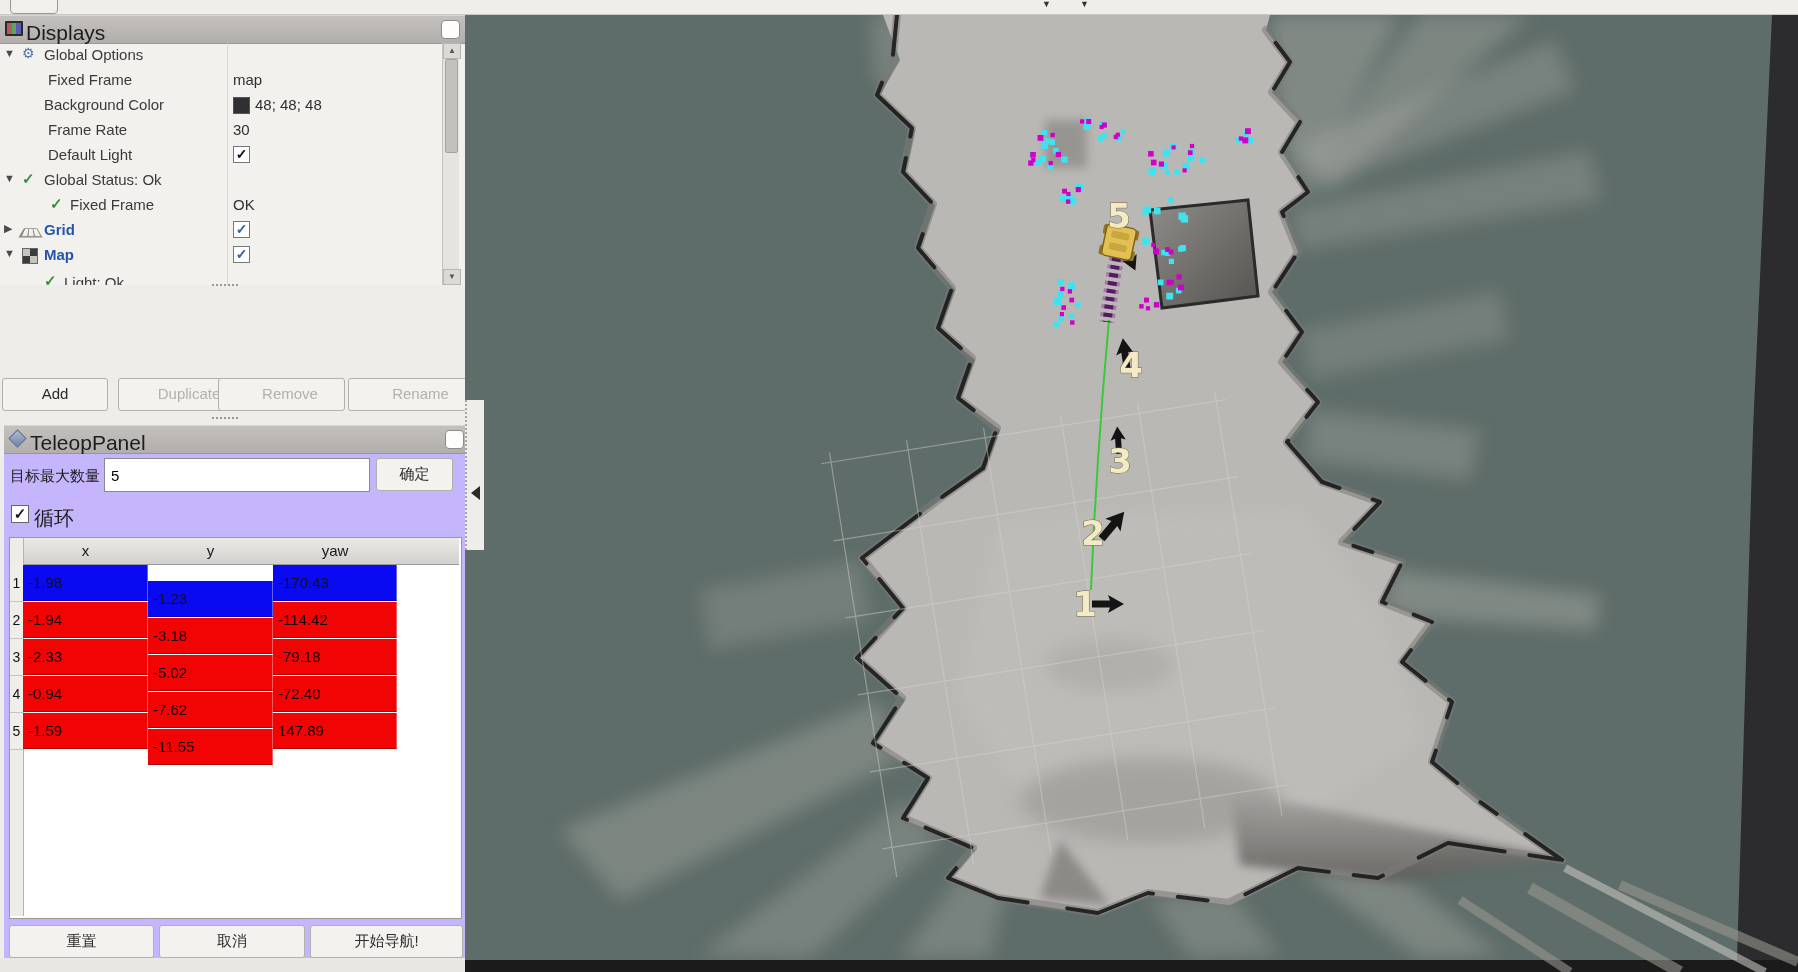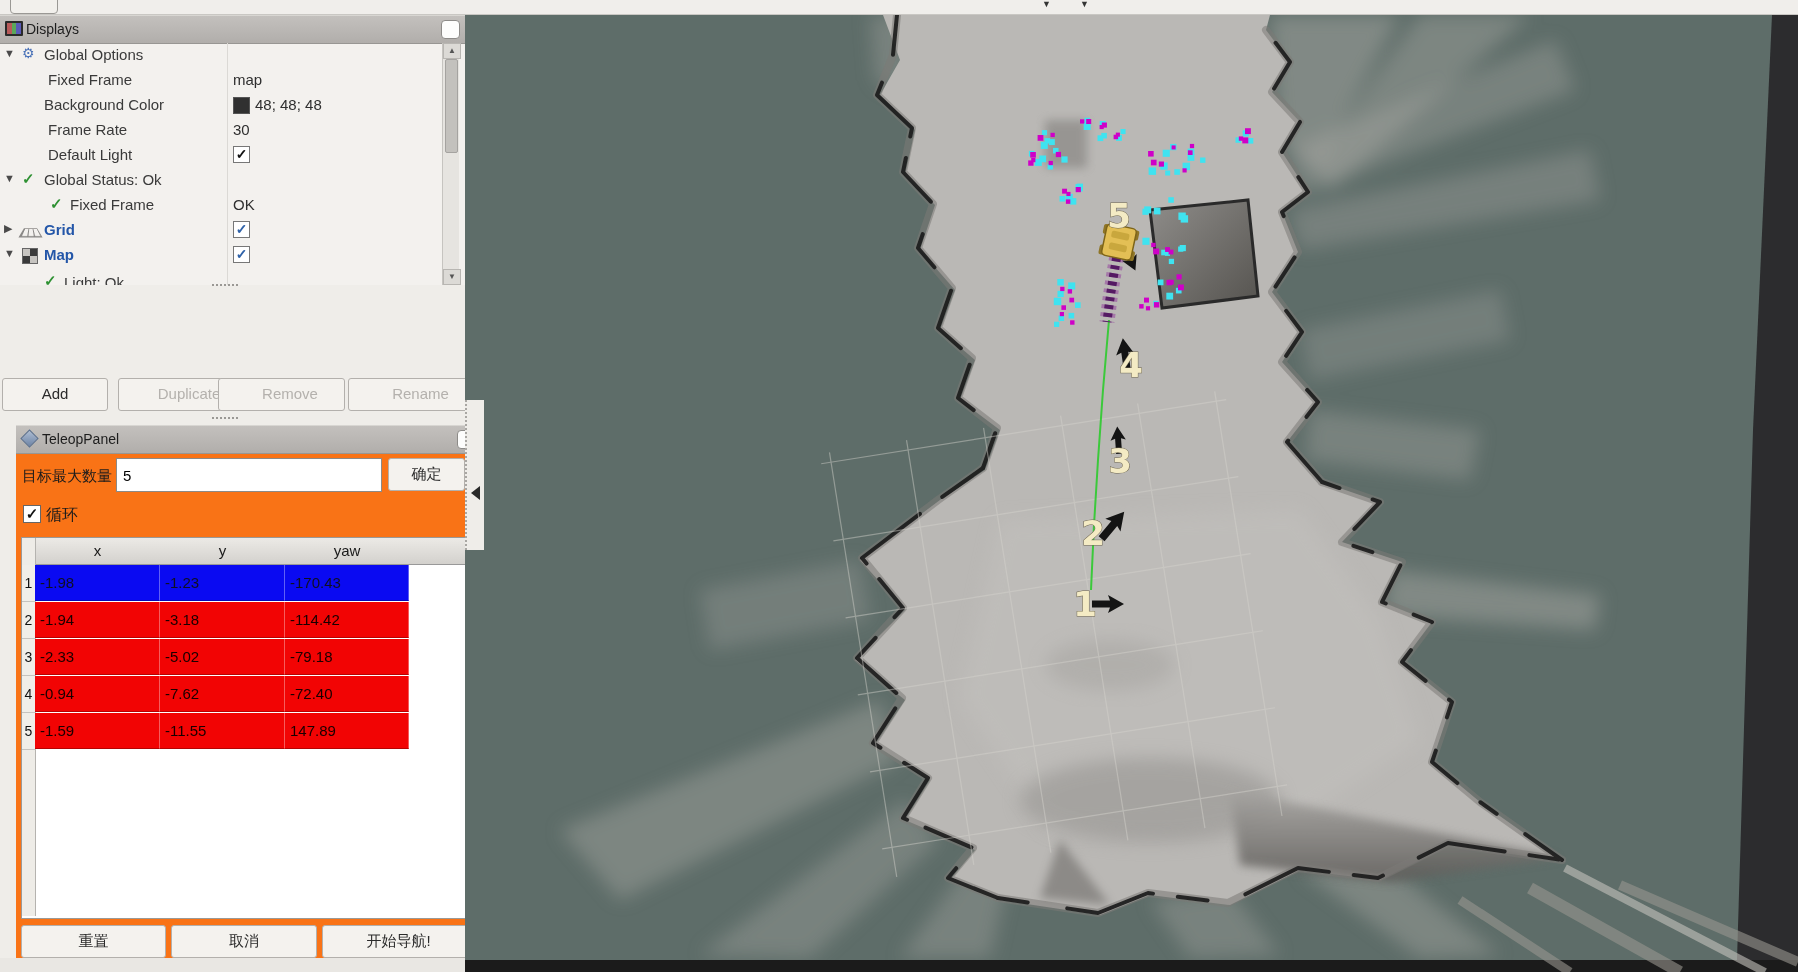--- a/index.html
+++ b/index.html
@@ -5,21 +5,21 @@
   html,body{margin:0;padding:0;width:1798px;height:972px;overflow:hidden;
     font-family:"Liberation Sans",sans-serif;background:#efede9;}
   .abs{position:absolute;}
   
   #toolbar{left:0;top:0;width:1798px;height:14px;background:#f0eeeb;border-bottom:1px solid #c9c7c3;}
   #toolbar .partbtn{position:absolute;left:10px;top:-10px;width:46px;height:22px;border:1px solid #9a9894;border-radius:4px;background:#f2f0ec;}
   #toolbar .dd{position:absolute;top:-1px;font-size:9px;color:#333;}
   
   .phead{position:absolute;left:0;width:465px;height:27px;background:linear-gradient(#c3c0bd,#b1aeab);
     border-top:1px solid #d8d6d2;border-bottom:1px solid #989693;}
-  .phead .ptitle{position:absolute;left:26px;top:5px;font-size:14px;color:#1d1d1d;}
+  .phead .ptitle{position:absolute;left:26px;top:5px;font-size:21px;color:#1d1d1d;}
   .floatbtn{position:absolute;left:441px;top:4px;width:17px;height:17px;background:#fdfdfc;border:1px solid #8d8b88;border-radius:4px;}
   .btn{position:absolute;height:31px;background:#f4f2ee;border:1px solid #b3b0ac;border-radius:3px;
     font-size:15px;color:#2b2b2b;text-align:center;line-height:29px;}
   .btn.disabled{color:#b4b1ad;padding-left:17px;}
   .dots{position:absolute;width:26px;height:4px;border-top:2px dotted #9a9894;}
   
   #displays{left:0;top:15px;width:465px;height:270px;background:#f3f1ee;}
   #tree{position:absolute;left:0;top:28px;width:441px;height:242px;overflow:hidden;}
   #tree .vsep{position:absolute;left:227px;top:0;width:1px;height:242px;background:#dbd9d5;}
   .trow{position:absolute;left:0;width:441px;height:25px;font-size:15px;color:#3a3a3a;}
@@ -42,41 +42,41 @@
     background:linear-gradient(90deg,#b85a5a 0 33%,#5aa85a 33% 66%,#5a5ab8 66%);}
   .monitor:after{content:"";position:absolute;left:3px;top:11px;width:8px;height:2px;background:#2a2a2a;}
   .diamond{position:absolute;left:7px;top:6px;width:11px;height:11px;transform:rotate(45deg);
     background:linear-gradient(135deg,#aebdd2,#6d84a6);border:1px solid #5a708f;}
   
   #sbar{position:absolute;left:442px;top:28px;width:16px;height:242px;background:#e6e4e0;border-left:1px solid #c6c4c0;}
   #sbar .ar{position:absolute;left:0;width:16px;height:14px;font-size:8px;text-align:center;line-height:14px;color:#555;
     background:#dcdad6;border:1px solid #b8b6b2;}
   #sbar .thumb{position:absolute;left:2px;top:16px;width:11px;height:92px;background:#c3c1bd;border:1px solid #a5a3a0;border-radius:2px;}
   
-  #teleop{left:16px;top:425px;width:465px;height:533px;background:#f97316;}
+  #teleop{left:4px;top:425px;width:465px;height:533px;background:#c4b5fd;}
   #maxlabel{position:absolute;left:6px;top:42px;font-size:15px;color:#1c1c1c;}
   #maxinput{position:absolute;left:100px;top:33px;width:252px;height:32px;border:1px solid #8c8a87;background:#fff;
     font-size:15px;padding:0 6px;font-family:"Liberation Sans",sans-serif;}
   #confirm{left:372px;top:33px;width:75px;}
   #loopchk{position:absolute;left:7px;top:80px;width:16px;height:16px;background:#fff;border:1px solid #666;
     font-size:15px;line-height:15px;text-align:center;font-weight:bold;color:#111;}
-  #looplabel{position:absolute;left:30px;top:80px;font-size:16px;color:#1c1c1c;}
+  #looplabel{position:absolute;left:30px;top:80px;font-size:20px;color:#1c1c1c;}
   
   #wptable{position:absolute;left:5px;top:112px;width:451px;height:380px;background:#fff;border:1px solid #9b9996;}
   .hcell{position:absolute;top:0;height:26px;background:linear-gradient(#eceae6,#d3d1cd);border-right:1px solid #aaa;
     border-bottom:1px solid #999;font-size:15px;color:#1a1a1a;text-align:center;line-height:26px;}
   #rownumcol{position:absolute;left:0;top:0;width:13px;height:378px;background:#eeece7;border-right:1px solid #b5b3af;}
   .drow{position:absolute;left:0;width:451px;height:37px;}
   .rnum{position:absolute;left:0;top:0;width:13px;height:36px;font-size:14px;color:#111;text-align:center;line-height:36px;
     background:#f0eee9;border-bottom:1px solid #c5c3bf;border-right:1px solid #b5b3af;}
   .dcell{position:absolute;top:0;height:36px;font-size:15px;color:#141414;line-height:36px;padding-left:5px;
     border-right:1px solid rgba(255,255,255,.35);border-bottom:1px solid rgba(0,0,0,.25);box-sizing:border-box;}
   .drow.sel .dcell{background:#0a0af2;color:#101022;}
   .drow.red .dcell{background:#f20404;color:#190000;}
-  .c1{left:13px;width:125px;}.c2{left:138px;width:125px;}.c3{left:263px;width:124px;}
+  .c1{left:13px;width:125px;}.c2{left:138px;width:125px;margin-top:16px;}.c3{left:263px;width:124px;}
   
   #handle{left:465px;top:400px;width:17px;height:150px;background:#efede9;border-left:2px dotted #a9a7a3;}
   #handle .arr{position:absolute;left:4px;top:86px;width:0;height:0;border-top:7px solid transparent;
     border-bottom:7px solid transparent;border-right:9px solid #2a2a2a;}
   #bottomleft{left:0;top:958px;width:465px;height:14px;background:#e9e7e3;}
   
   #mapwrap{left:465px;top:15px;width:1333px;height:957px;}
 </style>
 </head>
 <body>

